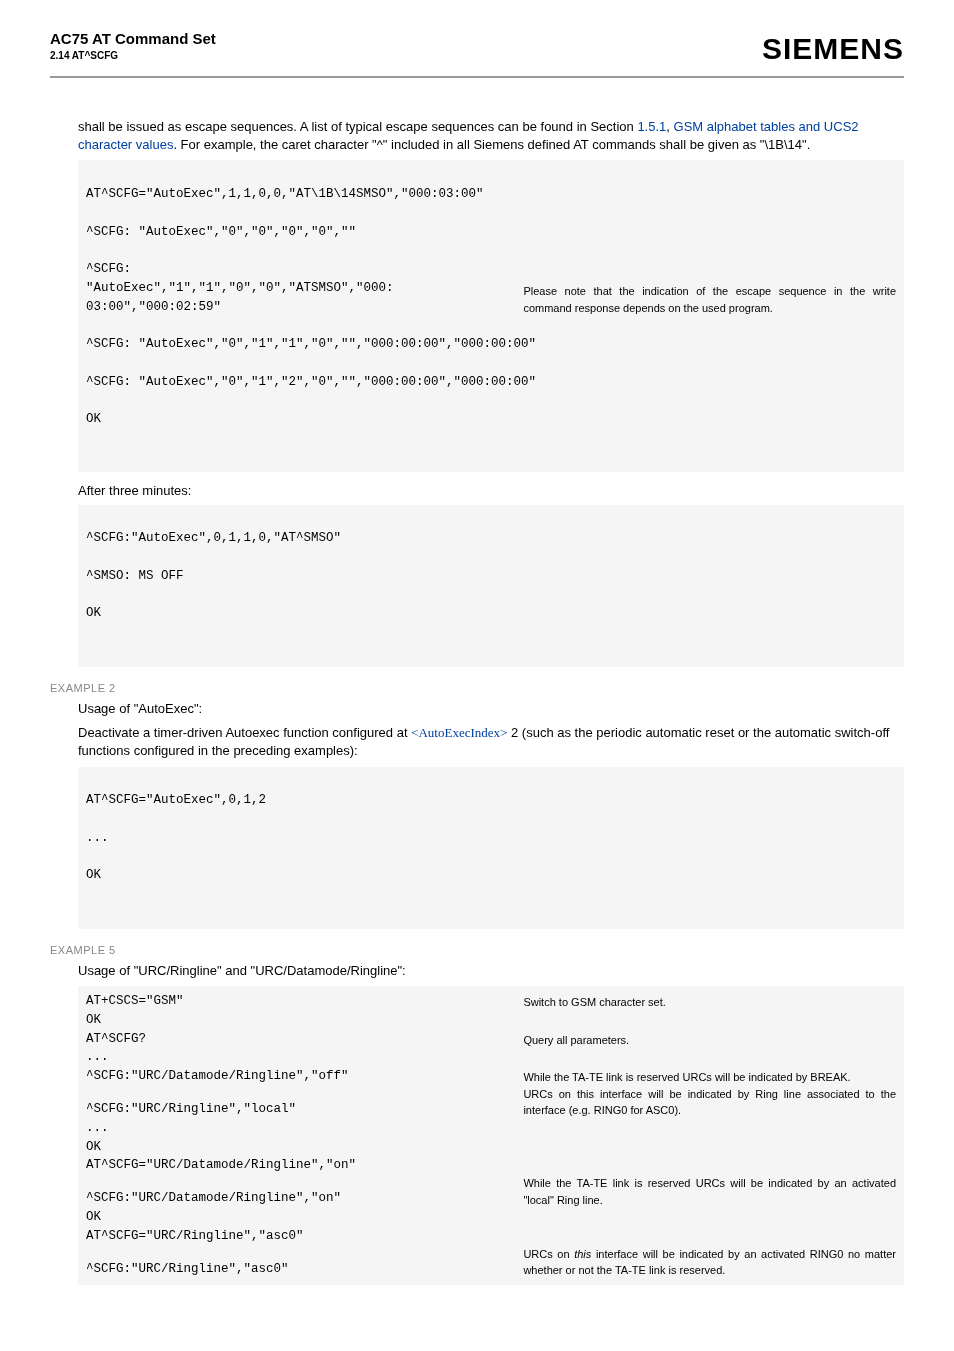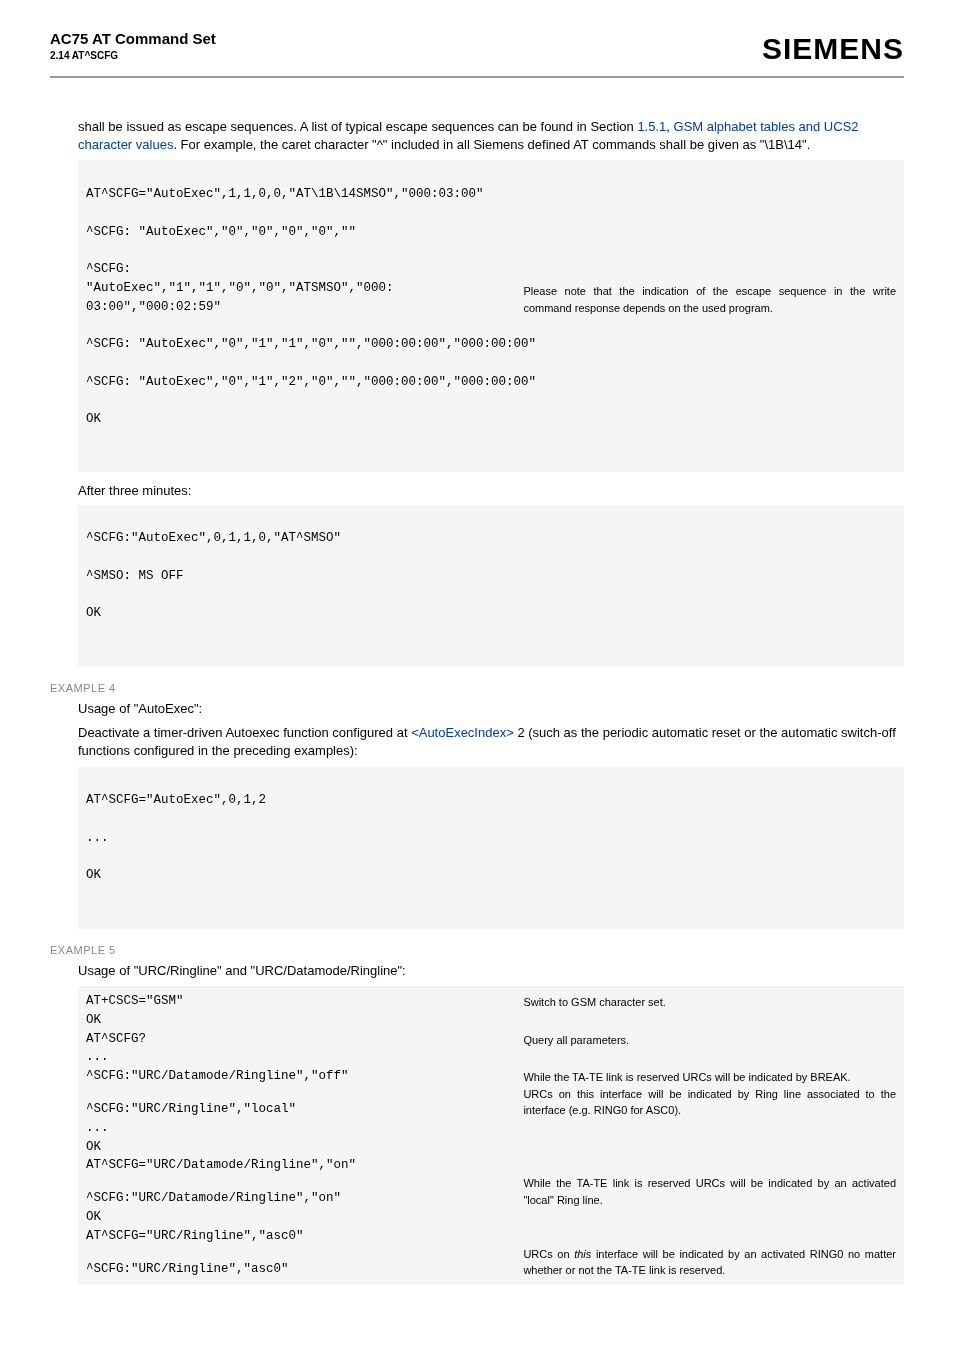--- a/index.html
+++ b/index.html
@@ -102,24 +102,24 @@
     </div>
 
     <p class="subhead">After three minutes:</p>
 
     <div class="codeblock">
 <div>^SCFG:"AutoExec",0,1,1,0,"AT^SMSO"</div>
 <div>^SMSO: MS OFF</div>
 <div>OK</div>
     </div>
 
-    <div class="example-label">EXAMPLE 4</div>
+    <div class="example-label">EXAMPLE 2</div>
     <p class="para">Usage of "AutoExec":</p>
     <p class="para">
-      <span>Deactivate a timer-driven Autoexec function configured at </span><span class="link" style="font-family:Liberation Sans, sans-serif;">&lt;AutoExecIndex&gt;</span><span> 2 (such as the periodic automatic reset or the automatic switch-off functions configured in the preceding examples):</span>
+      <span>Deactivate a timer-driven Autoexec function configured at </span><span class="link" style="font-family:Liberation Serif, serif;">&lt;AutoExecIndex&gt;</span><span> 2 (such as the periodic automatic reset or the automatic switch-off functions configured in the preceding examples):</span>
     </p>
 
     <div class="codeblock">
 <div>AT^SCFG="AutoExec",0,1,2</div>
 <div>...</div>
 <div>OK</div>
     </div>
 
     <div class="example-label">EXAMPLE 5</div>
     <p class="para">Usage of "URC/Ringline" and "URC/Datamode/Ringline":</p>

